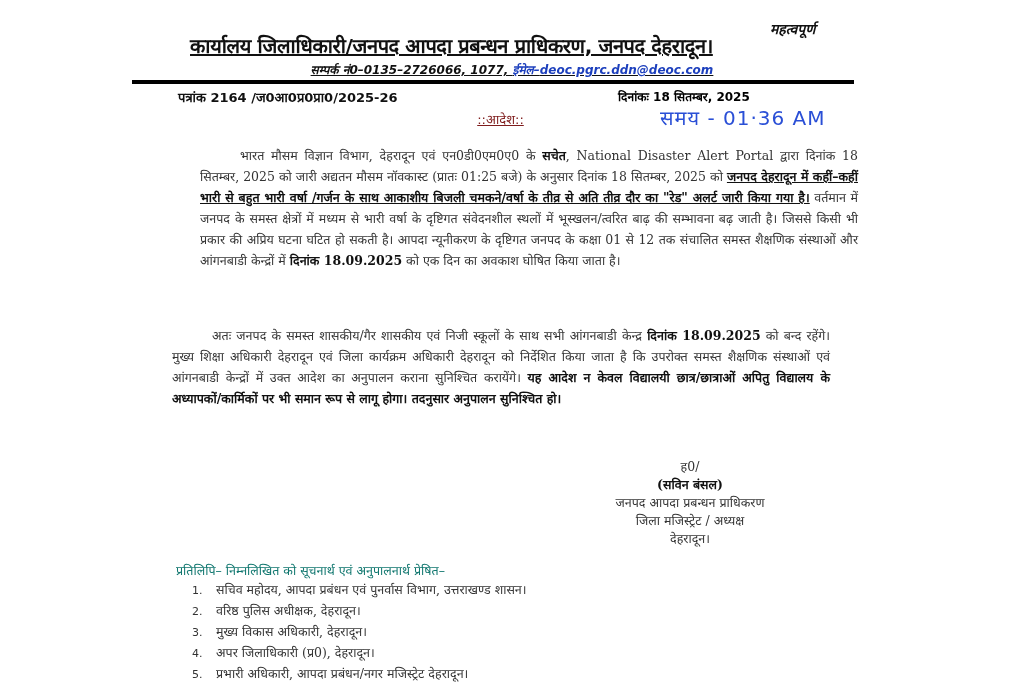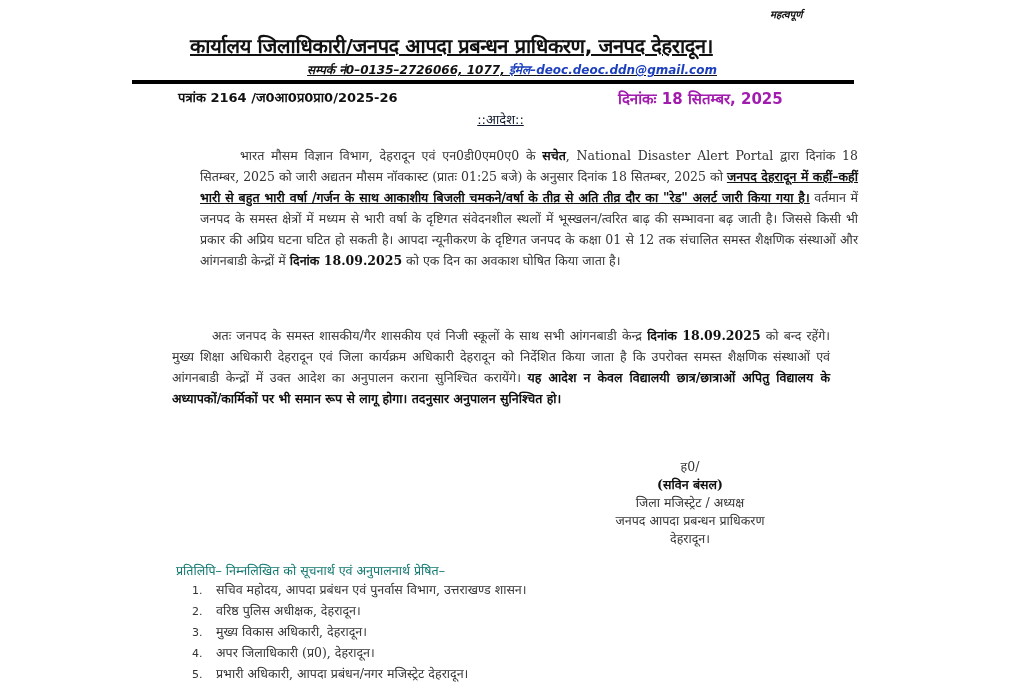--- a/index.html
+++ b/index.html
@@ -15,23 +15,23 @@
       font-family: "DejaVu Sans", "Liberation Sans", sans-serif;
       color: #2a2a2a;
     }
     .page {
       position: absolute;
       left: 0; top: 0;
       width: 1024px; height: 683px;
     }
     .mahatvapurn {
       position: absolute;
-      top: 7px;
+      top: 19px;
       left: 770px;
-      font-size: 10px;
+      font-size: 14px;
       font-weight: bold;
       font-style: italic;
       color: #111;
     }
     .office-title {
       position: absolute;
       top: 32px;
       left: 190px;
       width: 640px;
       font-size: 20px;
@@ -70,43 +70,43 @@
       left: 178px;
       font-size: 13px;
       font-weight: bold;
       color: #111;
       white-space: nowrap;
     }
     .date-line {
       position: absolute;
       top: 88px;
       left: 618px;
-      font-size: 15px;
-      font-weight: bold;
-      color: #a21caf;
+      font-size: 12px;
+      font-weight: bold;
+      color: #000000;
       white-space: nowrap;
     }
     .handwritten-time {
       position: absolute;
       top: 104px;
       left: 660px;
       font-size: 20px;
       color: #2a4fd6;
       font-family: "DejaVu Sans", sans-serif;
       letter-spacing: 1px;
       white-space: nowrap;
     }
     .order-heading {
       position: absolute;
       top: 110px;
       left: 0;
       width: 1001px;
       text-align: center;
       font-size: 13px;
-      color: #0f172a;
+      color: #7f1d1d;
       text-decoration: underline;
     }
     .body-text {
       position: absolute;
       left: 172px;
       width: 658px;
       font-family: "DejaVu Serif", "Liberation Serif", serif;
       font-size: 12.5px;
       line-height: 21px;
       text-align: justify;
@@ -162,43 +162,44 @@
 </head>
 <body>
 
 <div class="page">
 
   <div class="mahatvapurn">महत्वपूर्ण</div>
 
   <div class="office-title">कार्यालय जिलाधिकारी/जनपद आपदा प्रबन्धन प्राधिकरण, जनपद देहरादून।</div>
 
   <div class="contact-line">
-    <span>सम्पर्क नं0–0135–2726066, 1077, </span><span class="email">ईमेल–</span><span class="email">deoc.deoc.ddn@gmail.com</span>
+    <span>सम्पर्क नं0–0135–2726066, 1077, </span><span class="email">ईमेल–</span><span class="email">deoc.pgrc.ddn@deoc.com</span>
   </div>
 
   <div class="rule"></div>
 
   <div class="ref-no">पत्रांक 2164 /ज0आ0प्र0प्रा0/2025-26</div>
   <div class="date-line">दिनांकः 18 सितम्बर, 2025</div>
+  <div class="handwritten-time">समय - 01·36 AM</div>
 
   <div class="order-heading">::आदेश::</div>
 
   <div class="body-text para1">
     <span>भारत मौसम विज्ञान विभाग, देहरादून एवं एन0डी0एम0ए0 के </span><span class="bold">सचेत</span><span>, National Disaster Alert Portal द्वारा दिनांक 18 सितम्बर, 2025 को जारी अद्यतन मौसम नॉवकास्ट (प्रातः 01:25 बजे) के अनुसार दिनांक 18 सितम्बर, 2025 को </span><span class="bold-ul">जनपद देहरादून में कहीं–कहीं भारी से बहुत भारी वर्षा /गर्जन के साथ आकाशीय बिजली चमकने/वर्षा के तीव्र से अति तीव्र दौर का "रेड" अलर्ट जारी किया गया है।</span><span> वर्तमान में जनपद के समस्त क्षेत्रों में मध्यम से भारी वर्षा के दृष्टिगत संवेदनशील स्थलों में भूस्खलन/त्वरित बाढ़ की सम्भावना बढ़ जाती है। जिससे किसी भी प्रकार की अप्रिय घटना घटित हो सकती है। आपदा न्यूनीकरण के दृष्टिगत जनपद के कक्षा 01 से 12 तक संचालित समस्त शैक्षणिक संस्थाओं और आंगनबाडी केन्द्रों में </span><span class="bold">दिनांक 18.09.2025</span><span> को एक दिन का अवकाश घोषित किया जाता है।</span>
   </div>
 
   <div class="body-text para2">
     <span>अतः जनपद के समस्त शासकीय/गैर शासकीय एवं निजी स्कूलों के साथ सभी आंगनबाडी केन्द्र </span><span class="bold">दिनांक 18.09.2025</span><span> को बन्द रहेंगे। मुख्य शिक्षा अधिकारी देहरादून एवं जिला कार्यक्रम अधिकारी देहरादून को निर्देशित किया जाता है कि उपरोक्त समस्त शैक्षणिक संस्थाओं एवं आंगनबाडी केन्द्रों में उक्त आदेश का अनुपालन कराना सुनिश्चित करायेंगे। </span><span class="bold">यह आदेश न केवल विद्यालयी छात्र/छात्राओं अपितु विद्यालय के अध्यापकों/कार्मिकों पर भी समान रूप से लागू होगा। तदनुसार अनुपालन सुनिश्चित हो।</span>
   </div>
 
   <div class="signature">
     <div>ह0/</div>
     <div class="sig-name">(सविन बंसल)</div>
+    <div>जनपद आपदा प्रबन्धन प्राधिकरण</div>
     <div>जिला मजिस्ट्रेट / अध्यक्ष</div>
-    <div>जनपद आपदा प्रबन्धन प्राधिकरण</div>
     <div>देहरादून।</div>
   </div>
 
   <div class="copy-heading">प्रतिलिपि– निम्नलिखित को सूचनार्थ एवं अनुपालनार्थ प्रेषित–</div>
 
   <ul class="copy-list">
     <li><span class="num">1.</span><span>सचिव महोदय, आपदा प्रबंधन एवं पुनर्वास विभाग, उत्तराखण्ड शासन।</span></li>
     <li><span class="num">2.</span><span>वरिष्ठ पुलिस अधीक्षक, देहरादून।</span></li>
     <li><span class="num">3.</span><span>मुख्य विकास अधिकारी, देहरादून।</span></li>
     <li><span class="num">4.</span><span>अपर जिलाधिकारी (प्र0), देहरादून।</span></li>

